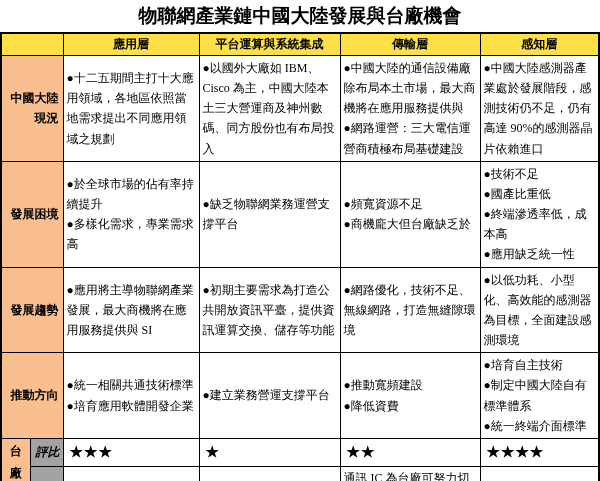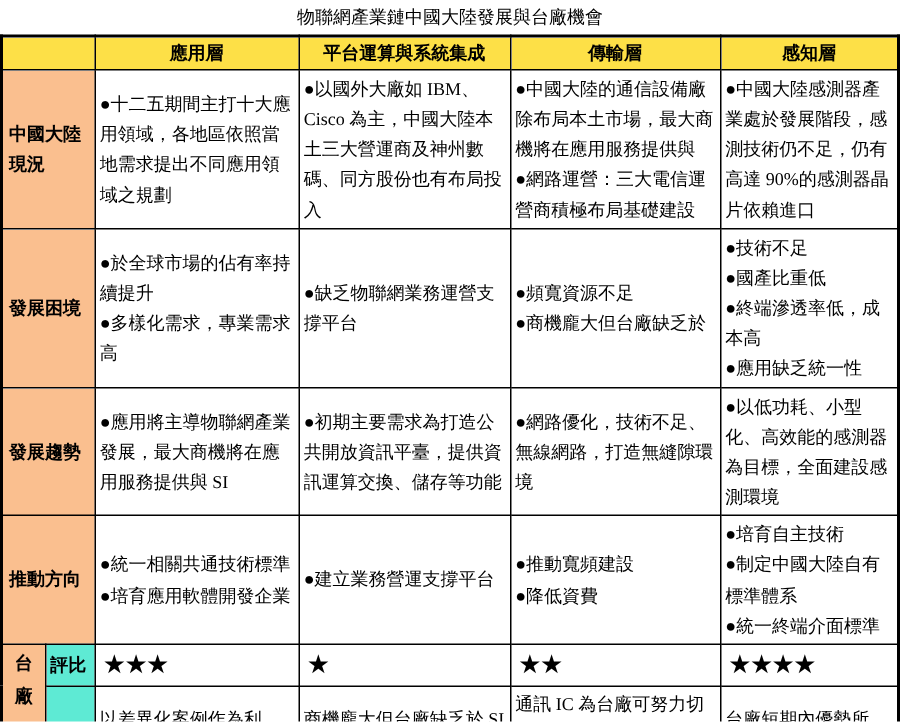--- a/index.html
+++ b/index.html
@@ -1,38 +1,38 @@
 <!DOCTYPE html>
 <html><head>
 <meta charset="utf-8">
 <style>
   html,body{margin:0;padding:0;}
   body{
     width:600px;height:481px;overflow:hidden;background:#ffffff;color:#000;
     font-family:"Liberation Serif","DejaVu Serif",serif;
   }
   .title{
-    text-align:center;font-weight:normal;font-size:12px;padding:3px 0 2px 0;
+    text-align:center;font-weight:bold;font-size:19px;padding:3px 0 2px 0;
     letter-spacing:0px;
   }
   table{
     border-collapse:collapse;table-layout:fixed;margin:1px auto 0 auto;
     width:598px;border:2px solid #000;
   }
   td,th{
     border:1px solid #000;font-size:12px;vertical-align:middle;
     padding:2px 3px;overflow:hidden;
   }
   th{background:#fde047;font-weight:bold;text-align:center;padding:2px 1px;}
-  .rowlabel{background:#FABF8F;font-weight:bold;text-align:left;line-height:1.7;padding:14px 4px;}
+  .rowlabel{background:#FABF8F;font-weight:bold;text-align:right;line-height:1.7;padding:14px 4px;}
   .cell{background:#fff;text-align:left;}
   .cell .bullet{line-height:1.68;text-align:left;}
   .vlabel{background:#FABF8F;font-weight:bold;text-align:center;padding:0;}
   .vlabel div{width:1em;margin:0 auto;word-break:break-all;line-height:1.85;font-size:12px;}
-  .sublabel{background:#5eead4;font-weight:bold;text-align:left;}
+  .sublabel{background:#a3a3a3;font-weight:bold;text-align:right;font-style:italic;}
   .stars{font-size:15px;letter-spacing:1px;font-weight:bold;padding-left:6px;}
   .note{line-height:1.65;}
   .h-head{height:20px;}
   .h-r1{height:90px;}
   .h-r2{height:79px;}
   .h-r3{height:66px;}
   .h-r4{height:72px;}
   .h-rate{height:28px;}
   .h-note{height:64px;}
 </style>

